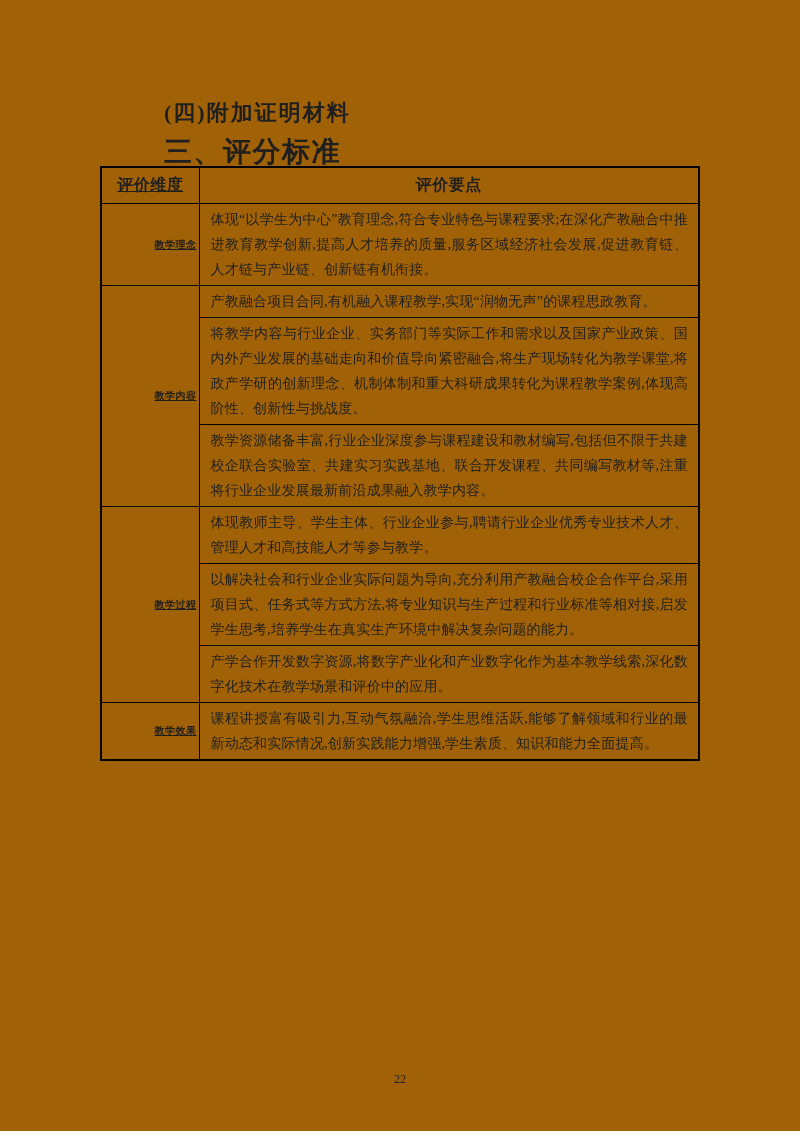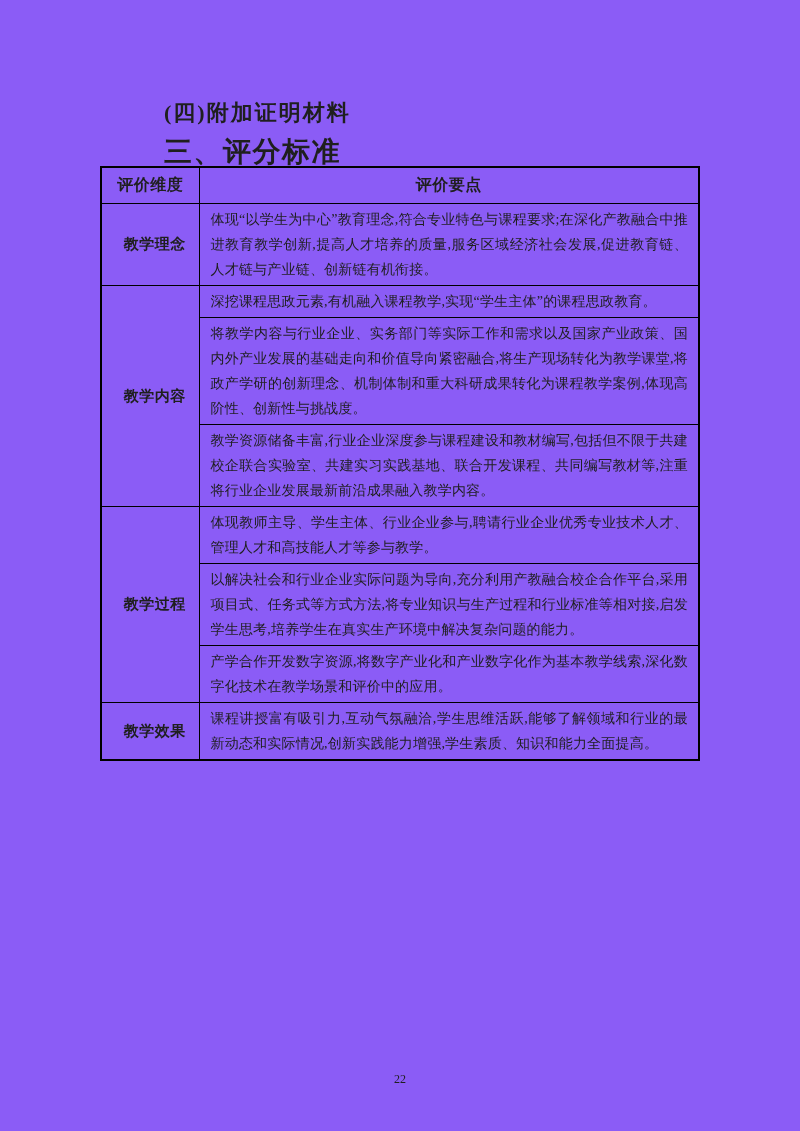--- a/index.html
+++ b/index.html
@@ -2,21 +2,21 @@
 <html><head>
 <meta charset="utf-8">
 <style>
   * { box-sizing: border-box; }
   html, body { margin: 0; padding: 0; background: #ffffff; }
   .page {
     position: relative;
     width: 800px;
     height: 1131px;
     margin: 0 auto;
-    background: #8b5cf6;
+    background: #a16207;
     font-family: "Liberation Serif", serif;
     color: #1f1f1f;
     padding: 98px 100px 0 100px;
     overflow: hidden;
   }
   .heading-sub {
     font-size: 22px;
     font-weight: bold;
     line-height: 30px;
     margin: 0 0 0 64px;
@@ -57,26 +57,26 @@
     padding-left: 11px;
   }
   table.criteria th {
     font-family: "Liberation Sans", sans-serif;
     font-size: 16px;
     font-weight: bold;
     padding: 7px 2px;
     text-align: center;
     letter-spacing: 0.5px;
   }
-  th.col-dim, td.dim { width: 98px; }
+  th.col-dim, td.dim { width: 98px; text-decoration: underline; }
   td.dim {
     font-family: "Liberation Sans", sans-serif;
-    font-size: 15px;
+    font-size: 10px;
     font-weight: bold;
-    text-align: center;
+    text-align: right;
     vertical-align: middle;
     letter-spacing: 0.5px;
     padding: 2px;
   }
   td.points {
     font-size: 14px;
     line-height: 25px;
     padding: 3px 10px;
     text-align: justify;
     vertical-align: middle;
@@ -110,21 +110,21 @@
         <th>评价要点</th>
       </tr>
     </thead>
     <tbody>
       <tr>
         <td class="dim">教学理念</td>
         <td class="points">体现“以学生为中心”教育理念,符合专业特色与课程要求;在深化产教融合中推进教育教学创新,提高人才培养的质量,服务区域经济社会发展,促进教育链、人才链与产业链、创新链有机衔接。</td>
       </tr>
       <tr>
         <td class="dim" rowspan="3">教学内容</td>
-        <td class="points">深挖课程思政元素,有机融入课程教学,实现“学生主体”的课程思政教育。</td>
+        <td class="points">产教融合项目合同,有机融入课程教学,实现“润物无声”的课程思政教育。</td>
       </tr>
       <tr>
         <td class="points">将教学内容与行业企业、实务部门等实际工作和需求以及国家产业政策、国内外产业发展的基础走向和价值导向紧密融合,将生产现场转化为教学课堂,将政产学研的创新理念、机制体制和重大科研成果转化为课程教学案例,体现高阶性、创新性与挑战度。</td>
       </tr>
       <tr>
         <td class="points">教学资源储备丰富,行业企业深度参与课程建设和教材编写,包括但不限于共建校企联合实验室、共建实习实践基地、联合开发课程、共同编写教材等,注重将行业企业发展最新前沿成果融入教学内容。</td>
       </tr>
       <tr>
         <td class="dim" rowspan="3">教学过程</td>
         <td class="points">体现教师主导、学生主体、行业企业参与,聘请行业企业优秀专业技术人才、管理人才和高技能人才等参与教学。</td>

